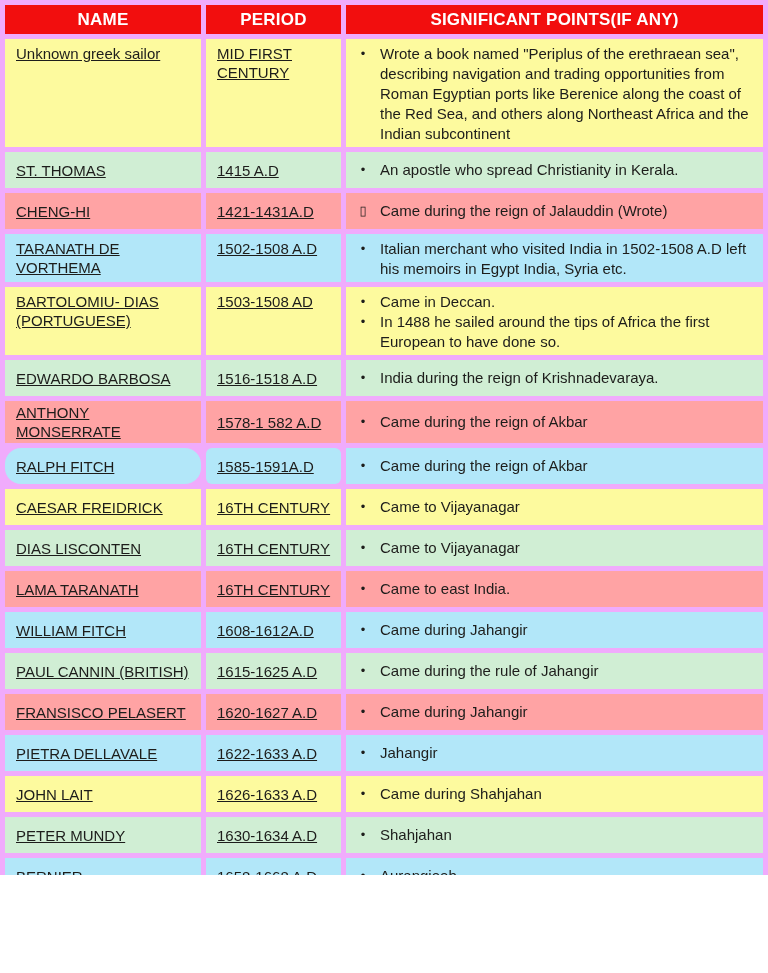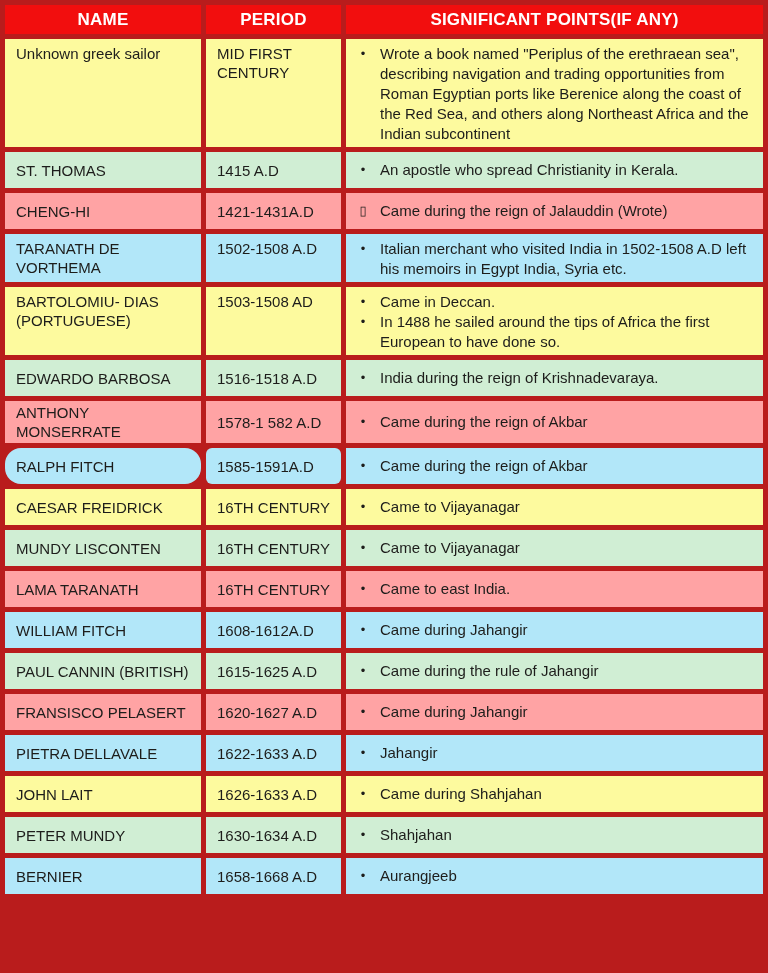--- a/index.html
+++ b/index.html
@@ -1,17 +1,17 @@
 <!DOCTYPE html>
 <html><head>
 <meta charset="utf-8">
 <style>
   html,body{margin:0;padding:0;background:#ffffff;}
   .page{
-    width:768px;height:973px;overflow:hidden;background:#b91c1c;
+    width:768px;height:875px;overflow:hidden;background:#f0abfc;
     font-family:"Liberation Sans",sans-serif;
   }
   table.travellers{
     width:768px;
     border-collapse:separate;
     border-spacing:5px;
     table-layout:fixed;
   }
   th.hdr{
     background:#f20e0e;
@@ -26,20 +26,21 @@
   td{
     font-size:15px;
     color:#1d1d1b;
     height:30px;
     vertical-align:middle;
     word-wrap:break-word;
   }
   td.name-cell, td.period-cell{
     padding:2px 10px 2px 11px;
     line-height:19px;
+    text-decoration:underline;
   }
   td.points-cell{
     padding:3px 8px 3px 0;
   }
   .point{
     display:flex;
     align-items:flex-start;
     line-height:20px;
   }
   .bullet{
@@ -157,21 +158,21 @@
           <td class="name-cell" style="background: rgb(253, 250, 158);">CAESAR FREIDRICK</td>
           <td class="period-cell" style="background: rgb(253, 250, 158);">16TH CENTURY</td>
           <td class="points-cell" style="background: rgb(253, 250, 158);">
             <div class="point">
               <span class="bullet">•</span>
               <span class="point-text">Came to Vijayanagar</span>
             </div>
           </td>
         </tr>
         <tr>
-          <td class="name-cell" style="background: rgb(208, 238, 212);">MUNDY LISCONTEN</td>
+          <td class="name-cell" style="background: rgb(208, 238, 212);">DIAS LISCONTEN</td>
           <td class="period-cell" style="background: rgb(208, 238, 212);">16TH CENTURY</td>
           <td class="points-cell" style="background: rgb(208, 238, 212);">
             <div class="point">
               <span class="bullet">•</span>
               <span class="point-text">Came to Vijayanagar</span>
             </div>
           </td>
         </tr>
         <tr>
           <td class="name-cell" style="background: rgb(255, 163, 164);">LAMA TARANATH</td>

